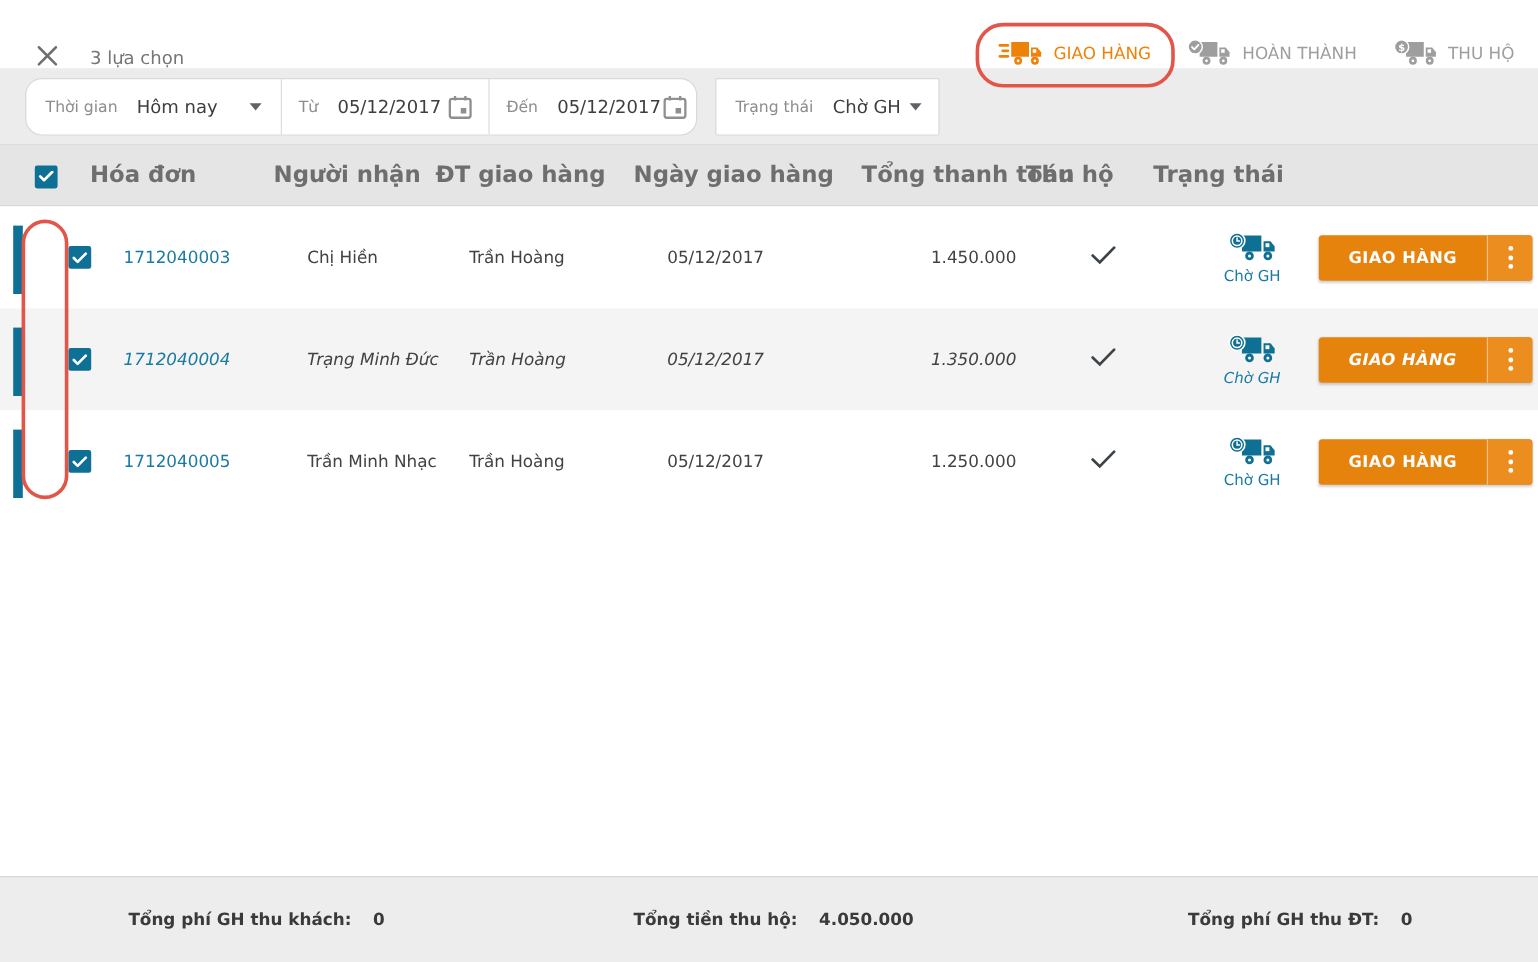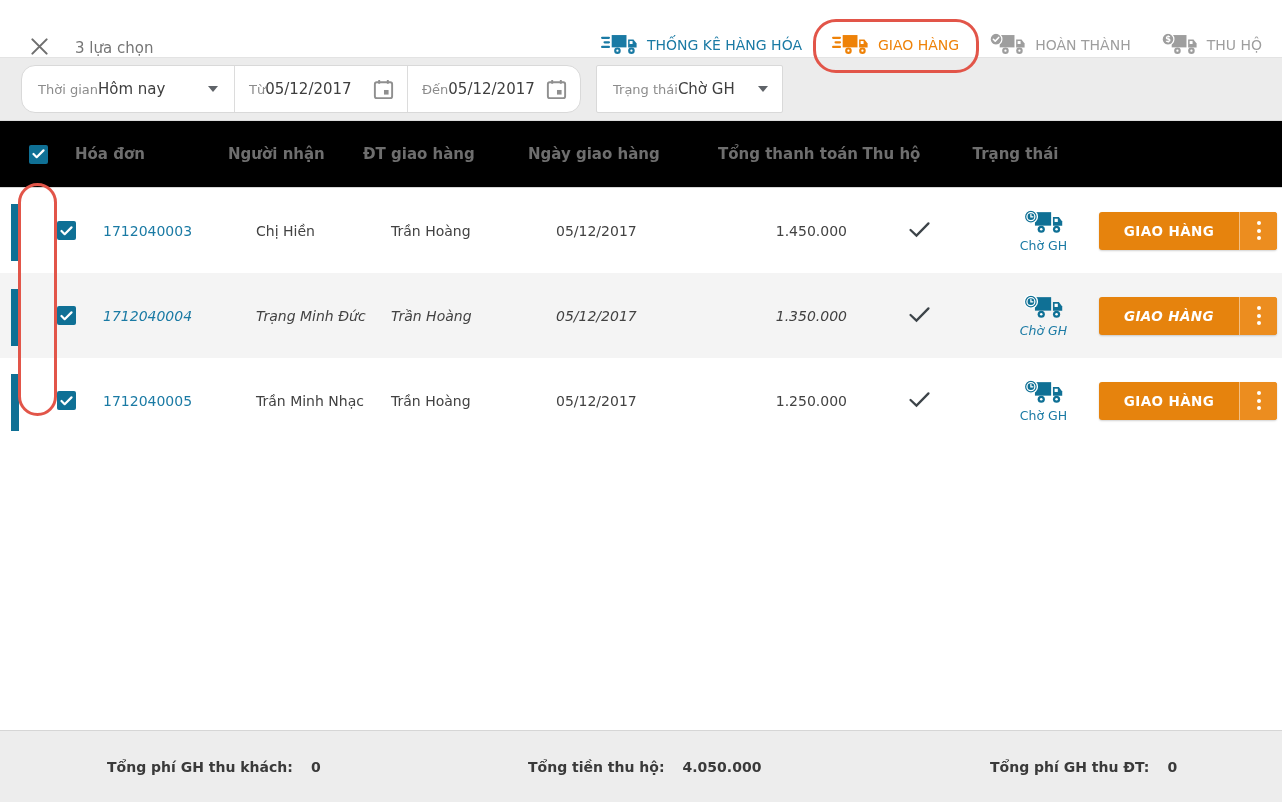--- a/index.html
+++ b/index.html
@@ -30,31 +30,31 @@
   .search-input::placeholder { color:#9e9e9e; }
   .search-btn { width:48px; height:48px; background:var(--primary-teal); border:none; border-radius:0 2px 2px 0;
                 display:flex; align-items:center; justify-content:center; cursor:pointer; }
   .mid-box { display:flex; width:560px; height:48px; background:#fff; border:1px solid #d9d9d9;
              border-radius:14px; margin-left:11px; flex:none; }
   .f-section { display:flex; align-items:center; height:100%; }
   .f-time { width:212px; padding:0 16px; }
   .f-from { width:173px; padding:0 12px 0 14px; border-left:1px solid #dcdcdc; }
   .f-to   { width:173px; padding:0 12px 0 14px; border-left:1px solid #dcdcdc; }
   .f-label { font-size:13px; color:#8c8c8c; white-space:nowrap; }
-  .f-value { font-size:15px; color:#3e3e3e; white-space:nowrap; }
+  .f-value { font-size:15px; color:#3e3e3e; margin-left:16px; white-space:nowrap; }
   .caret { margin-left:auto; width:0; height:0; border-left:5px solid transparent; border-right:5px solid transparent;
            border-top:6px solid #5f6368; }
   .cal-icon { margin-left:auto; color:#8f8f8f; display:flex; }
   .status-box { display:flex; align-items:center; width:187px; height:48px; background:#fff;
                 border:1px solid #d9d9d9; border-radius:2px; margin-left:15px; padding:0 14px 0 16px; flex:none; }
 
   
   .grid-cols { display:grid; grid-template-columns:75px 153px 135px 165px 190px 105px 137px 111px 1fr; }
-  .table-head { height:68px; background:#000000; border-top:1px solid #dcdcdc; border-bottom:1px solid #d7d7d7;
-                align-items:center; font-size:15px; font-weight:bold; color:#6e6e6e; }
+  .table-head { height:52px; background:#e5e5e5; border-top:1px solid #dcdcdc; border-bottom:1px solid #d7d7d7;
+                align-items:center; font-size:19px; font-weight:bold; color:#6e6e6e; }
   .hcell { white-space:nowrap; }
   .h-check { padding-left:29px; }
   .h-total { text-align:right; padding-right:4px; }
   .h-cod, .h-status { text-align:center; }
 
   .trow { position:relative; height:85px; background:#fff; align-items:center;padding-left:28px; }
   .trow.alt { background:#f4f4f4;font-style:italic; }
   .accent-bar { position:absolute; left:11px; top:16px; bottom:12px; width:8px; background:var(--primary-teal); }
   .cell { font-size:14px; color:#424242; white-space:nowrap; }
   .c-check { padding-left:29px; }
@@ -107,29 +107,20 @@
 
   <div class="topbar">
     <span class="close-btn">
       <svg viewBox="0 0 20 20" width="19" height="19">
         <path d="M2.5 2.5 L17.5 17.5 M17.5 2.5 L2.5 17.5" stroke="#6f6f6f" stroke-width="2.2" stroke-linecap="round"></path>
       </svg>
     </span>
     <span class="sel-count">3 lựa chọn</span>
 
     <div class="tabs">
-      <div class="tab tab-blue">
-        <svg viewBox="0 0 45 30" width="37" height="25" fill="currentColor">
-          <rect x="0" y="5.5" width="11" height="2.8" rx="1.4"></rect>
-          <rect x="3" y="11" width="8" height="2.8" rx="1.4"></rect>
-          <rect x="0" y="16.5" width="11" height="2.8" rx="1.4"></rect>
-          <use href="#truck-base"></use>
-        </svg>
-        <span>THỐNG KÊ HÀNG HÓA</span>
-      </div>
       <div class="tab tab-orange">
         <div class="tab-ring"></div>
         <svg viewBox="0 0 45 30" width="37" height="25" fill="currentColor">
           <rect x="0" y="5.5" width="11" height="2.8" rx="1.4"></rect>
           <rect x="3" y="11" width="8" height="2.8" rx="1.4"></rect>
           <rect x="0" y="16.5" width="11" height="2.8" rx="1.4"></rect>
           <use href="#truck-base"></use>
         </svg>
         <span>GIAO HÀNG</span>
       </div>

